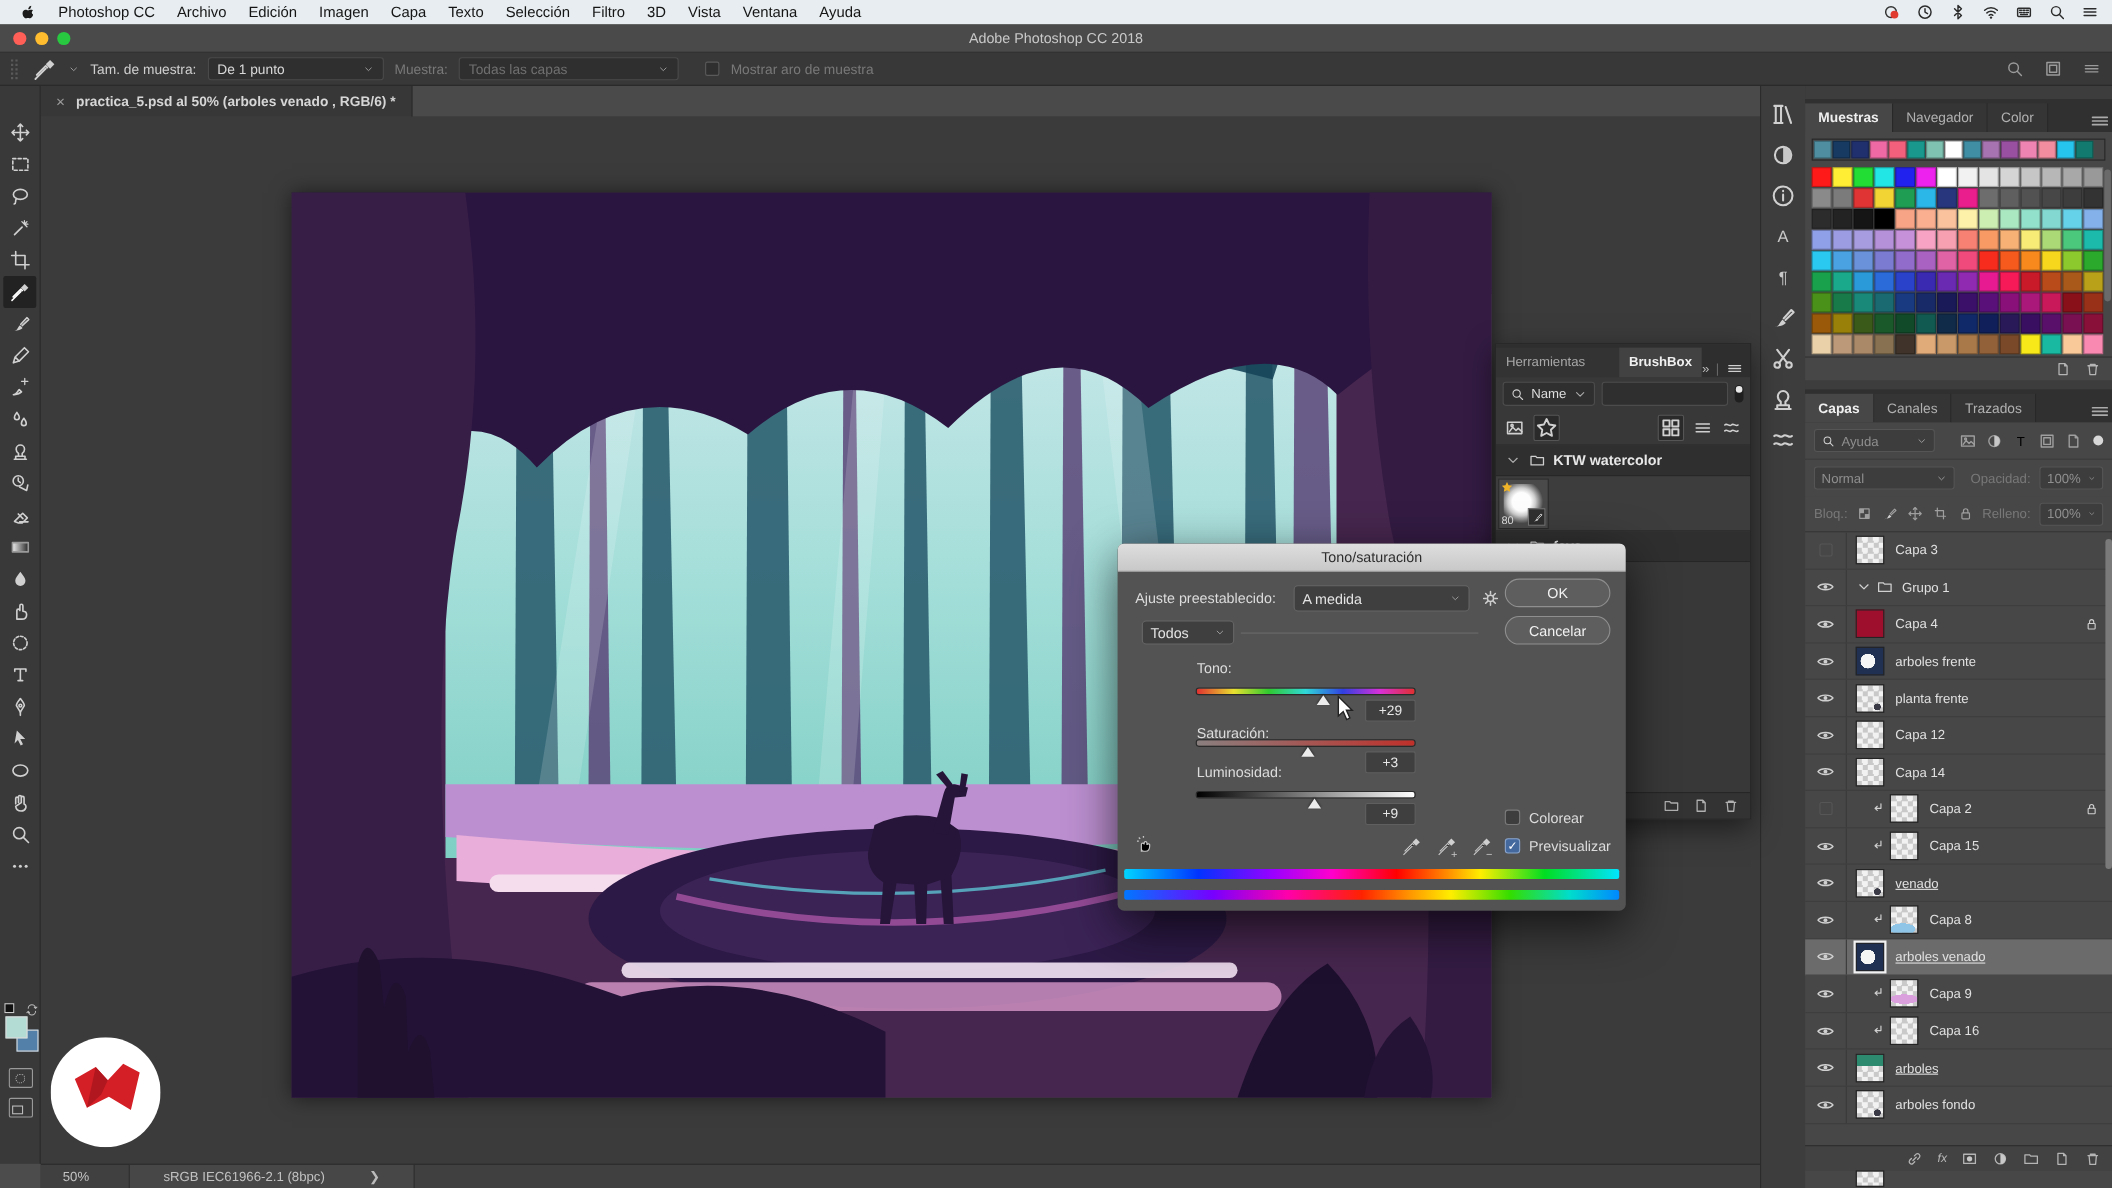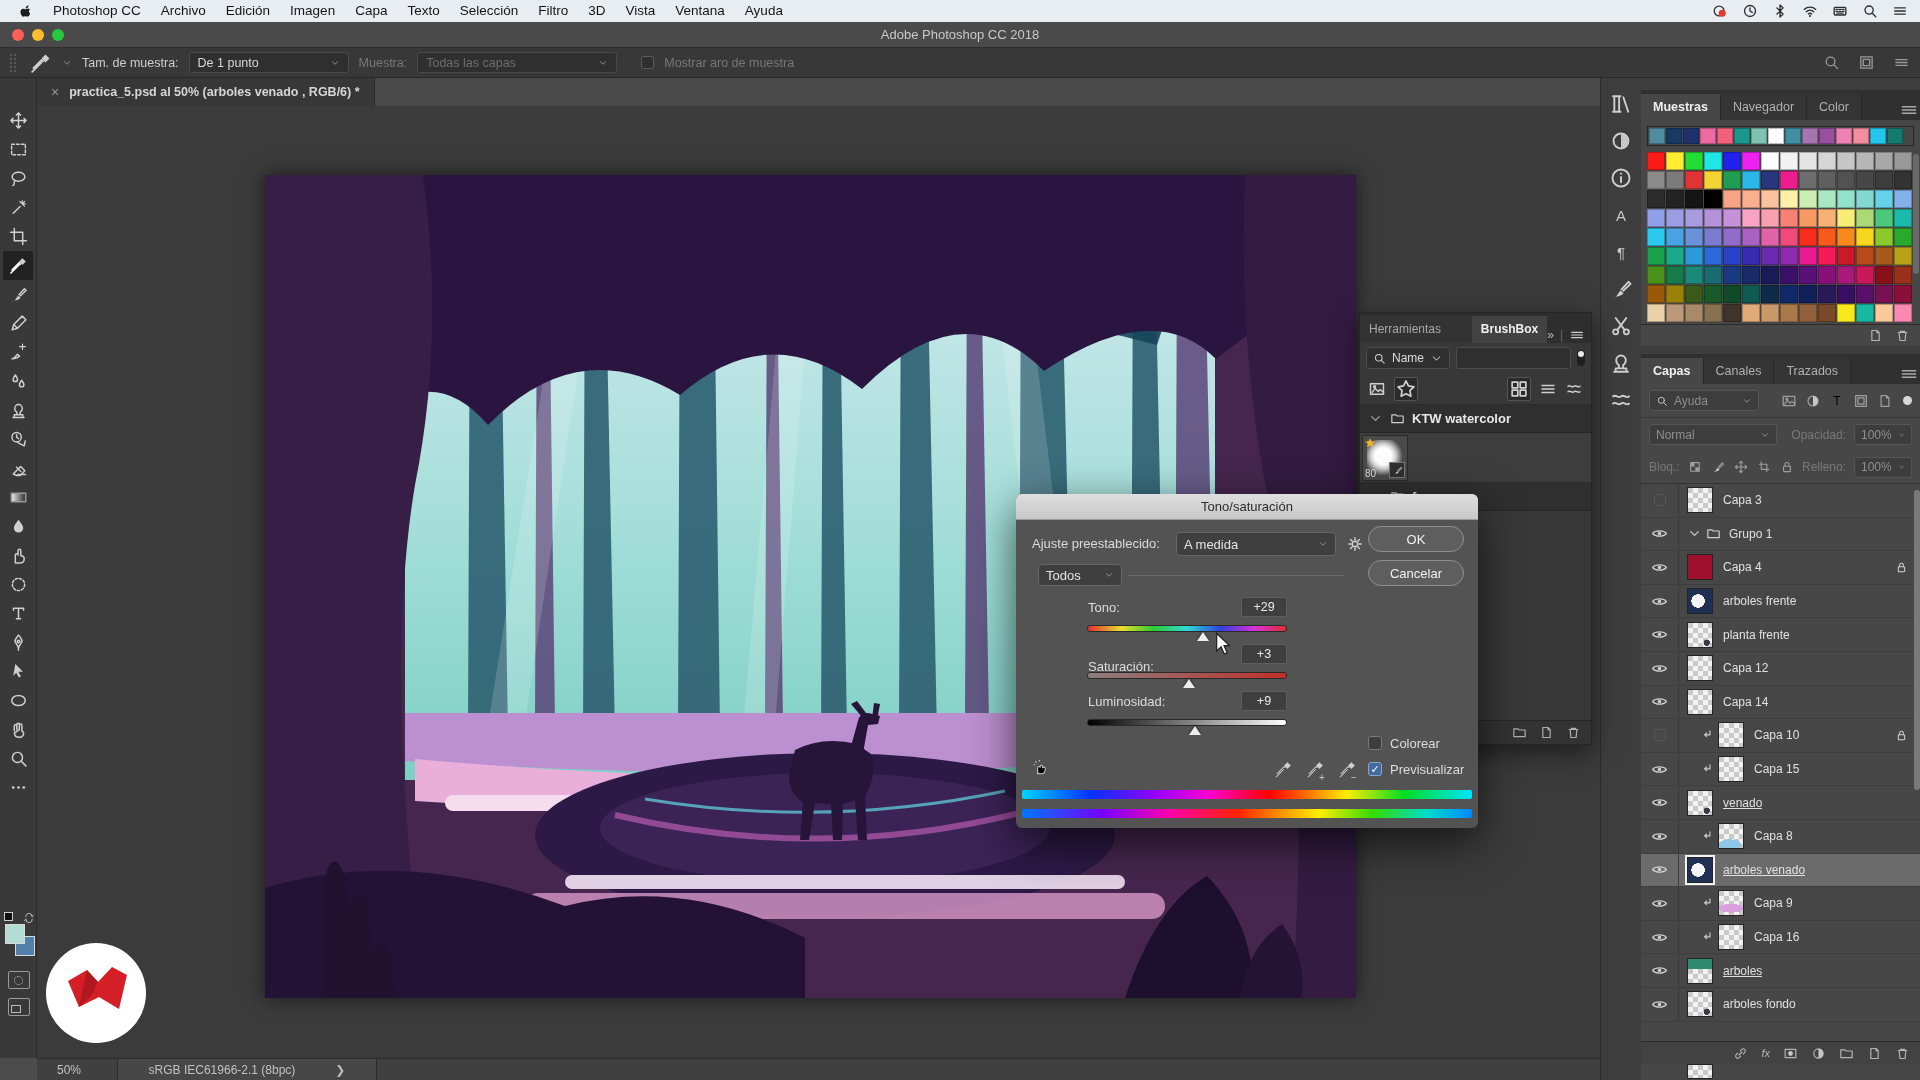--- a/index.html
+++ b/index.html
@@ -214,21 +214,21 @@
   .dlg-title { height:26px; background:linear-gradient(#dedede,#c8c8c8); border-radius:6px 6px 0 0;
     display:flex; align-items:center; justify-content:center; font-size:13px; color:#2d2d2d; border-bottom:1px solid #9a9a9a; }
   .dlg-label { position:absolute; font-size:13px; color:#dcdcdc; }
   .dlg-select { position:absolute; background:#3f3f3f; border:1px solid #666; border-radius:4px; display:flex;
     align-items:center; justify-content:space-between; padding:0 7px; font-size:13px; color:#e4e4e4; }
   .dlg-gear { position:absolute; width:18px; height:18px; }
   .dlg-gear svg { stroke:#cfcfcf; }
   .dlg-btn { position:absolute; width:96px; height:26px; border-radius:13px; background:#5e5e5e;
     border:1px solid #8f8f8f; color:#f2f2f2; font-size:13px; display:flex; align-items:center; justify-content:center; }
   .val-box { position:absolute; width:46px; height:20px; background:#3f3f3f; border:1px solid #5f5f5f;
-    border-radius:2px; font-size:12.5px; color:#e8e8e8; display:flex; align-items:center; justify-content:center; }
+    border-radius:2px; font-size:12.5px; color:#e8e8e8; display:flex; align-items:center; justify-content:center;margin-top:39px; }
   .track { position:absolute; width:200px; height:7px; border-radius:3px; border:1px solid #2a2a2a; }
   .tr-hue { background:linear-gradient(90deg,#e03030 0%,#e8e030 17%,#30c830 33%,#30d8d8 50%,#3040e0 67%,#d830d8 84%,#e03030 100%); }
   .tr-sat { background:linear-gradient(90deg,#8a7f7f 0%,#c0302a 100%); }
   .tr-lum { background:linear-gradient(90deg,#000 0%,#fff 100%); }
   .sthumb { position:absolute; top:6px; width:0; height:0; margin-left:-6px;
     border-left:6px solid rgba(0,0,0,0); border-right:6px solid rgba(0,0,0,0); border-bottom:9px solid #ececec;
     filter:drop-shadow(0 -1px 1px rgba(0,0,0,.5)); }
   .dlg-check { position:absolute; width:14px; height:14px; border-radius:3px; background:#3d3d3d;
     border:1px solid #7a7a7a; display:flex; align-items:center; justify-content:center; font-size:11px; color:#fff; }
   .dlg-check.on { background:#44699f; border-color:#8aa5cc; }
@@ -1345,21 +1345,21 @@
               <span class="eye-empty"></span>
             </div>
             <div class="row-main">
               <span class="clip-i ic">
                 <svg viewBox="0 0 18 18">
                   <path d="M11.5 3.5 V8.8 H5.2 M7.2 6.4 L4.6 8.8 L7.2 11.2"></path>
                 </svg>
               </span>
 
               <div class="layer-thumb t-checker"></div>
-              <span class="layer-name">Capa 10</span>
+              <span class="layer-name">Capa 2</span>
               <span class="lock-i ic">
                 <svg viewBox="0 0 18 18">
                   <rect x="4.6" y="8" width="8.8" height="7" rx="1"></rect>
                   <path d="M6.4 8 V5.8 a2.6 2.6 0 0 1 5.2 0 V8"></path>
                 </svg>
               </span>
             </div>
           </div>
 
           <div class="layer-row f-eye f-clip">

